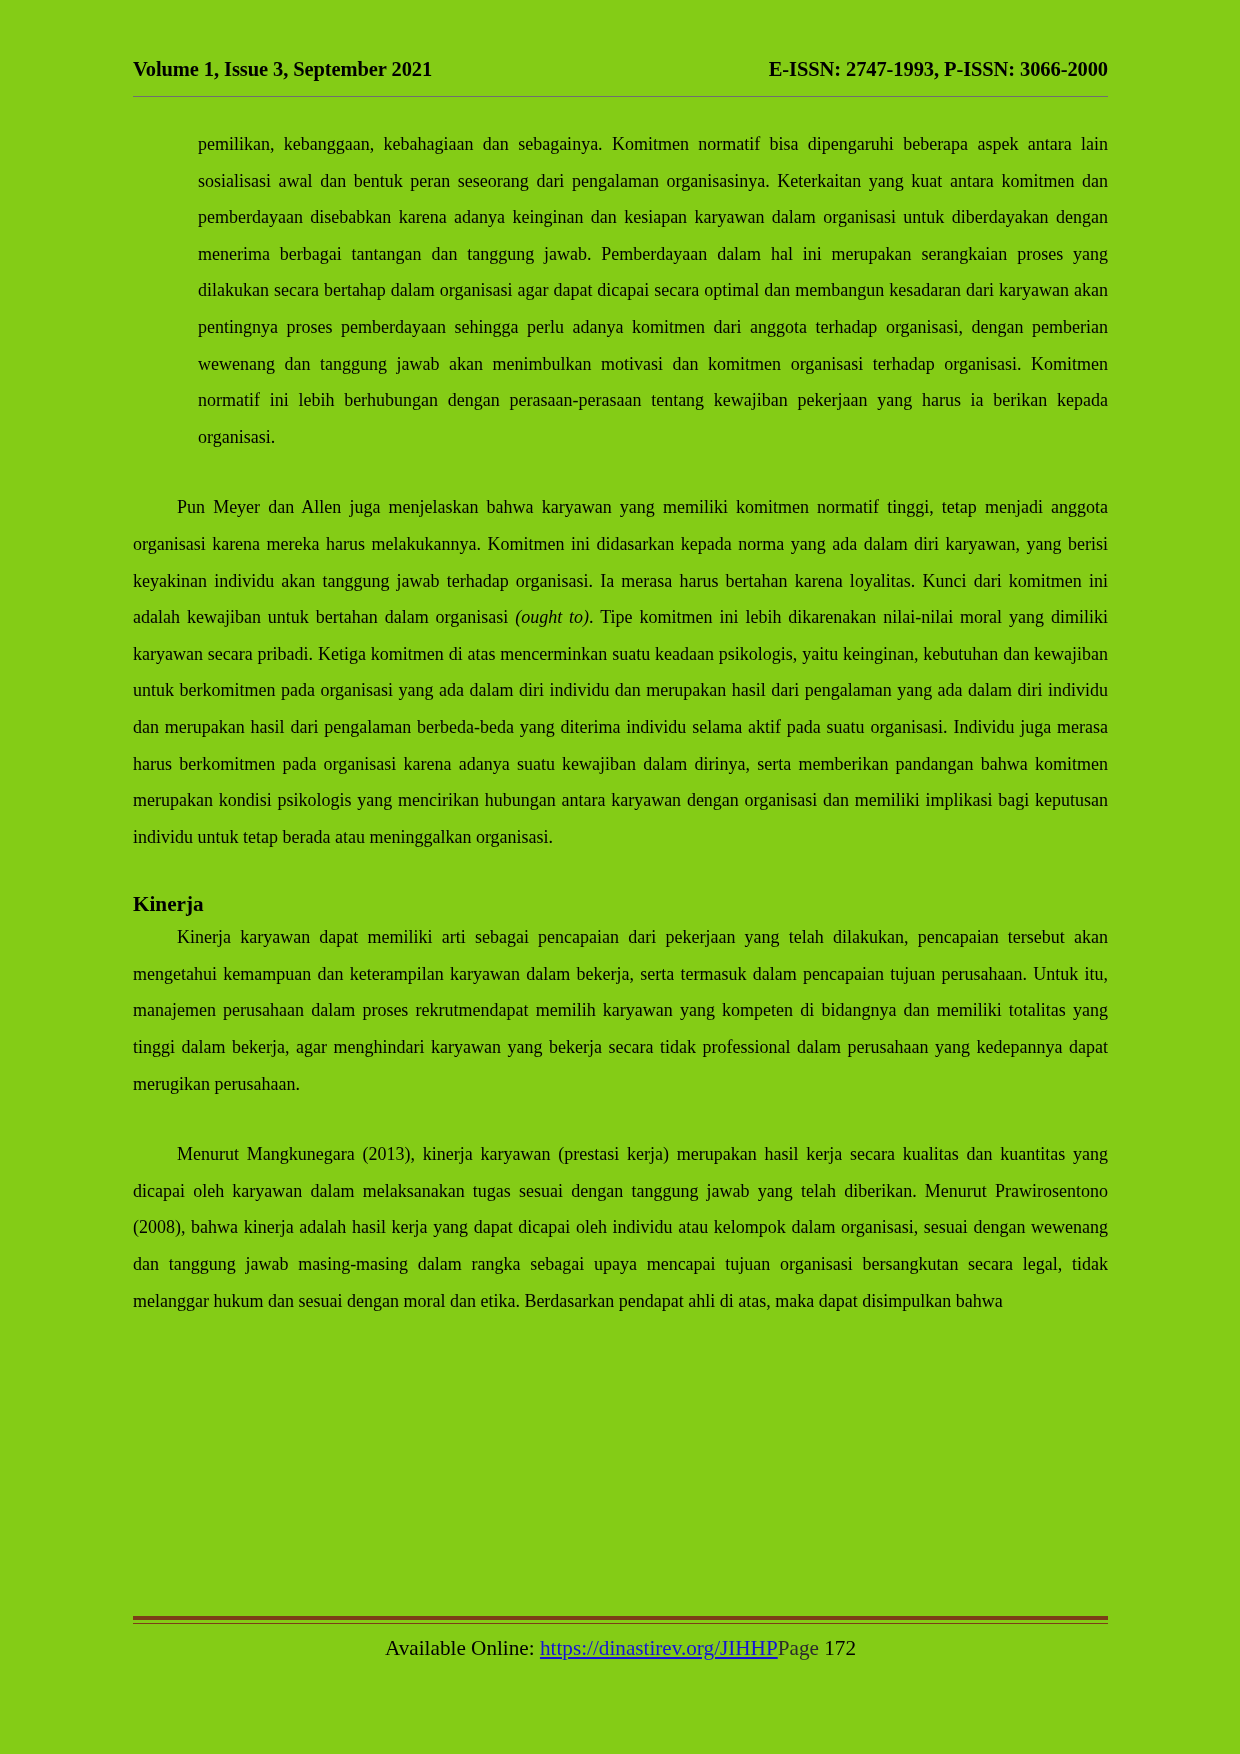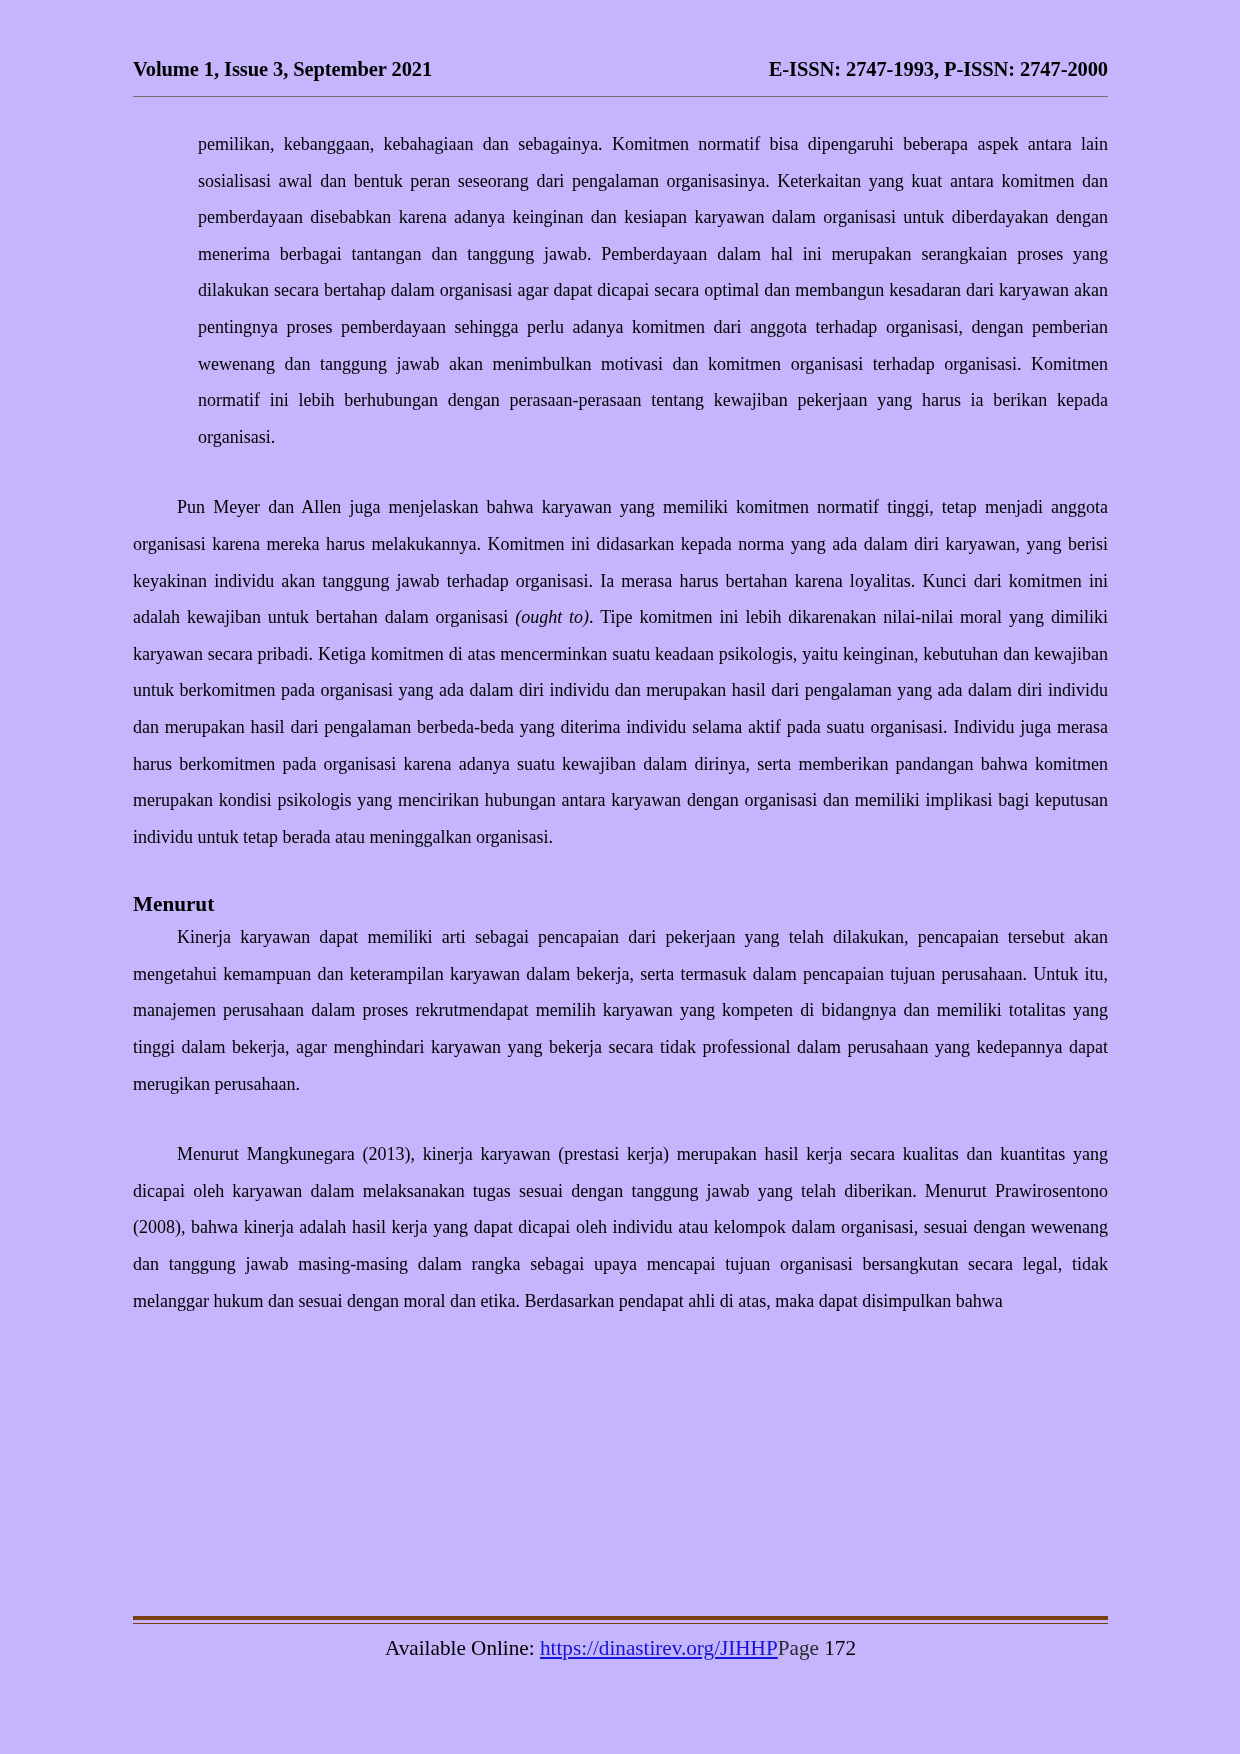--- a/index.html
+++ b/index.html
@@ -9,21 +9,21 @@
   }
   body {
     font-family: "Liberation Serif", "DejaVu Serif", serif;
     color: #000000;
   }
   .page {
     position: relative;
     width: 1240px;
     height: 1754px;
     margin: 0 auto;
-    background: #c4b5fd;
+    background: #84cc16;
     box-sizing: border-box;
     overflow: hidden;
   }
 
   
   .header {
     position: absolute;
     left: 133px;
     top: 58px;
     width: 975px;
@@ -120,35 +120,35 @@
   }
   .page-number { color: #000000; }
 </style>
 </head>
 <body>
 
 <div class="page">
 
   <div class="header">
     <span class="header-left">Volume 1, Issue 3, September 2021</span>
-    <span class="header-right">E-ISSN: 2747-1993, P-ISSN: 2747-2000</span>
+    <span class="header-right">E-ISSN: 2747-1993, P-ISSN: 3066-2000</span>
   </div>
   <div class="header-rule"></div>
 
   <div class="content">
 
     <p class="body indent-block">pemilikan, kebanggaan, kebahagiaan dan sebagainya. Komitmen normatif bisa dipengaruhi beberapa aspek antara lain sosialisasi awal dan bentuk peran seseorang dari pengalaman organisasinya. Keterkaitan yang kuat antara komitmen dan pemberdayaan disebabkan karena adanya keinginan dan kesiapan karyawan dalam organisasi untuk diberdayakan dengan menerima berbagai tantangan dan tanggung jawab. Pemberdayaan dalam hal ini merupakan serangkaian proses yang dilakukan secara bertahap dalam organisasi agar dapat dicapai secara optimal dan membangun kesadaran dari karyawan akan pentingnya proses pemberdayaan sehingga perlu adanya komitmen dari anggota terhadap organisasi, dengan pemberian wewenang dan tanggung jawab akan menimbulkan motivasi dan komitmen organisasi terhadap organisasi. Komitmen normatif ini lebih berhubungan dengan perasaan-perasaan tentang kewajiban pekerjaan yang harus ia berikan kepada organisasi.</p>
 
     <div class="gap-md"></div>
 
     <p class="body first-line-indent"><span>Pun Meyer dan Allen juga menjelaskan bahwa karyawan yang memiliki komitmen normatif tinggi, tetap menjadi anggota organisasi karena mereka harus melakukannya. Komitmen ini didasarkan kepada norma yang ada dalam diri karyawan, yang berisi keyakinan individu akan tanggung jawab terhadap organisasi. Ia merasa harus bertahan karena loyalitas. Kunci dari komitmen ini adalah kewajiban untuk bertahan dalam organisasi </span><em class="ital">(ought to)</em><span>. Tipe komitmen ini lebih dikarenakan nilai-nilai moral yang dimiliki karyawan secara pribadi. Ketiga komitmen di atas mencerminkan suatu keadaan psikologis, yaitu keinginan, kebutuhan dan kewajiban untuk berkomitmen pada organisasi yang ada dalam diri individu dan merupakan hasil dari pengalaman yang ada dalam diri individu dan merupakan hasil dari pengalaman berbeda-beda yang diterima individu selama aktif pada suatu organisasi. Individu juga merasa harus berkomitmen pada organisasi karena adanya suatu kewajiban dalam dirinya, serta memberikan pandangan bahwa komitmen merupakan kondisi psikologis yang mencirikan hubungan antara karyawan dengan organisasi dan memiliki implikasi bagi keputusan individu untuk tetap berada atau meninggalkan organisasi.</span></p>
 
     <div class="gap-md"></div>
 
-    <h3 class="section-heading">Menurut</h3>
+    <h3 class="section-heading">Kinerja</h3>
 
     <p class="body first-line-indent">Kinerja karyawan dapat memiliki arti sebagai pencapaian dari pekerjaan yang telah dilakukan, pencapaian tersebut akan mengetahui kemampuan dan keterampilan karyawan dalam bekerja, serta termasuk dalam pencapaian tujuan perusahaan. Untuk itu, manajemen perusahaan dalam proses rekrutmendapat memilih karyawan yang kompeten di bidangnya dan memiliki totalitas yang tinggi dalam bekerja, agar menghindari karyawan yang bekerja secara tidak professional dalam perusahaan yang kedepannya dapat merugikan perusahaan.</p>
 
     <div class="gap-md"></div>
 
     <p class="body first-line-indent">Menurut Mangkunegara (2013), kinerja karyawan (prestasi kerja) merupakan hasil kerja secara kualitas dan kuantitas yang dicapai oleh karyawan dalam melaksanakan tugas sesuai dengan tanggung jawab yang telah diberikan. Menurut Prawirosentono (2008), bahwa kinerja adalah hasil kerja yang dapat dicapai oleh individu atau kelompok dalam organisasi, sesuai dengan wewenang dan tanggung jawab masing-masing dalam rangka sebagai upaya mencapai tujuan organisasi bersangkutan secara legal, tidak melanggar hukum dan sesuai dengan moral dan etika. Berdasarkan pendapat ahli di atas, maka dapat disimpulkan bahwa</p>
   </div>
 
   <div class="footer-rule-thick"></div>
   <div class="footer-rule-thin"></div>

